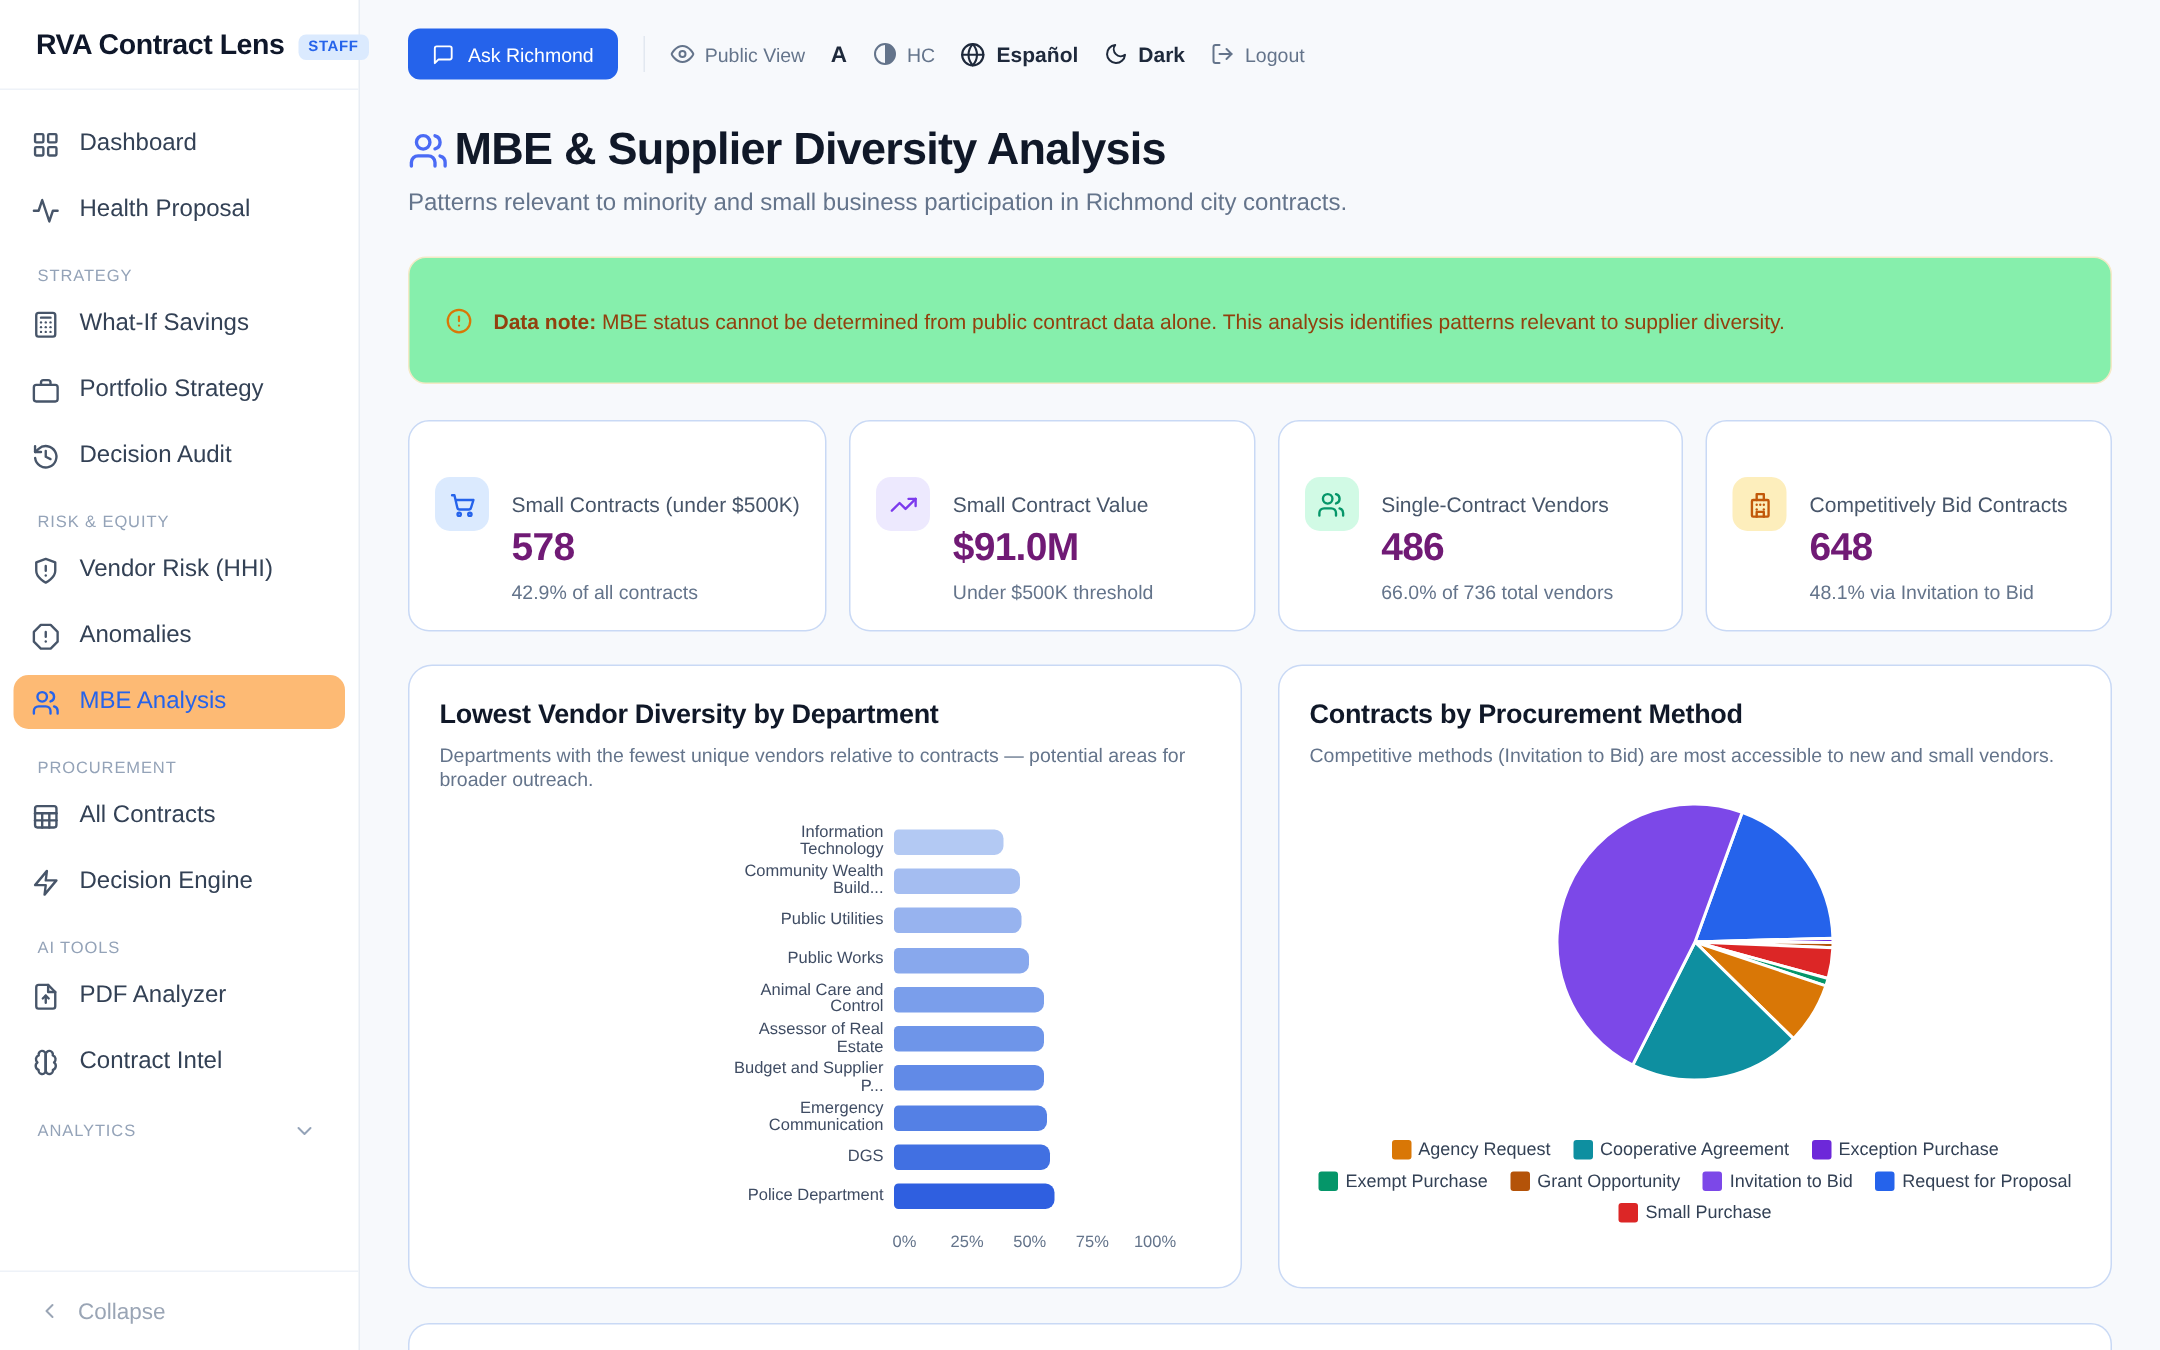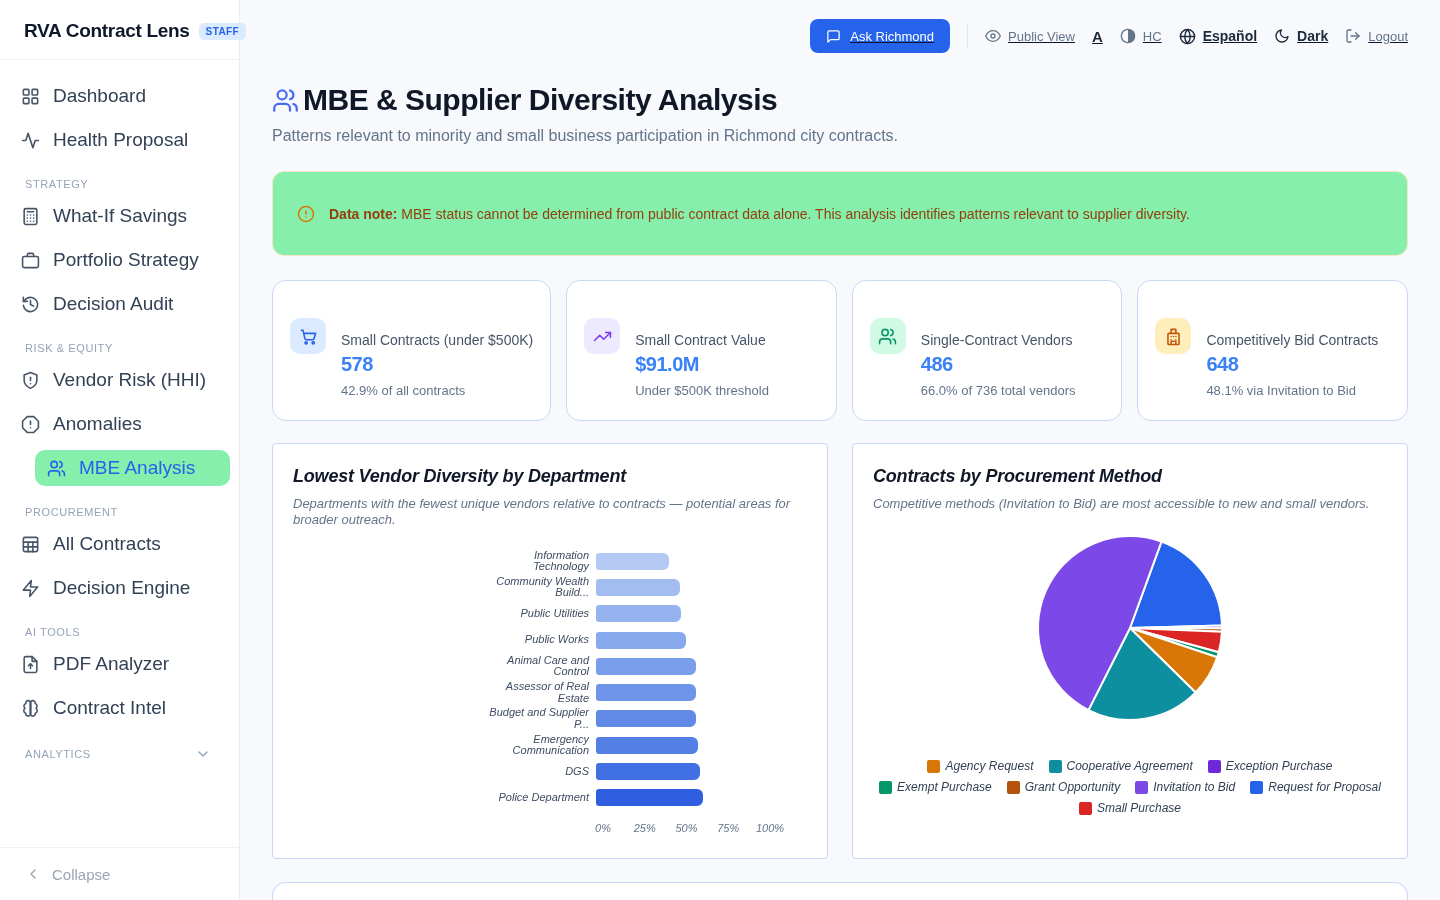--- a/index.html
+++ b/index.html
@@ -11,30 +11,30 @@
              border-right:1px solid #e8edf4; display:flex; flex-direction:column; }
   .brand { padding:20px 22px 17px 24px; border-bottom:1px solid #eef2f8; display:flex; align-items:center; gap:9px; }
   .brand-name { font-size:19px; font-weight:800; letter-spacing:-0.3px; color:#0f172a; white-space:nowrap; }
   .badge { background:#dbeafe; color:#2563eb; font-size:10px; font-weight:700; letter-spacing:.4px;
            padding:3px 7px; border-radius:5px; }
   nav { flex:1; padding:18px 9px 0 9px; overflow:hidden; }
   .nav-section { font-size:11px; font-weight:400; letter-spacing:.6px; color:#94a3b8;
                  padding:12px 8px 8px 16px; display:flex; align-items:center; justify-content:space-between; }
   .nav-section .chev { color:#94a3b8; padding-right:11px; display:flex; }
   .nav-item { display:flex; align-items:center; gap:13px; height:36px; padding:0 12px; margin-bottom:8px;
-              border-radius:10px; font-size:19px; color:#334155; cursor:pointer; }
+              border-radius:10px; font-size:16px; color:#334155; cursor:pointer; }
   .nav-item .nav-ic { display:flex; color:#475569; }
-  .nav-item.active { background:#86efac; color:#2563eb; font-weight:500;margin-left:26px; }
+  .nav-item.active { background:#fdba74; color:#2563eb; font-weight:500; }
   .nav-item.active .nav-ic { color:#2563eb; }
   .side-foot { border-top:1px solid #eef2f8; height:53px; display:flex; align-items:center; gap:11px;
                padding-left:25px; color:#9aa5b5; font-size:15px; cursor:pointer; }
 
   
   .main { margin-left:240px; padding:0 32px; }
-  .topbar { display:flex; justify-content:flex-end; align-items:center; gap:17px; margin-top:19px; height:34px;text-decoration:underline; }
+  .topbar { display:flex; align-items:center; gap:17px; margin-top:19px; height:34px; }
   .ask-btn { background:#2563eb; color:#fff; border:none; display:flex; align-items:center; gap:9px;
              font-size:13px; font-weight:500; height:34px; padding:0 16px; border-radius:8px; cursor:pointer;
              font-family:inherit; }
   .tb-div { width:1px; height:24px; background:#e2e8f0; }
   .tb-item { display:flex; align-items:center; gap:7px; font-size:13px; color:#64748b; cursor:pointer; background:none; border:none; font-family:inherit; }
   .tb-item.strong { color:#1e293b; font-weight:600; font-size:14px; }
   .tb-a { font-size:15px; font-weight:700; color:#1e293b; }
 
   .title-row { display:flex; align-items:center; gap:4px; margin-top:30px; }
   .title-row h1 { font-size:30px; font-weight:800; letter-spacing:-0.5px; color:#101828; }
@@ -45,25 +45,25 @@
           display:flex; align-items:center; gap:14px; padding:0 24px; }
   .note-ic { color:#d97706; display:flex; flex:none; }
   .note-text { font-size:14px; color:#92400e; }
   .note-text b { font-weight:700; }
 
   .stats { margin-top:24px; display:grid; grid-template-columns:repeat(4,1fr); gap:15px; }
   .stat-card { background:#fff; border:1px solid #c9d9f5; border-radius:14px; height:141px;
                display:flex; align-items:center; gap:15px; padding:0 17px; }
   .stat-icbox { width:36px; height:36px; border-radius:10px; display:flex; align-items:center; justify-content:center; flex:none; align-self:flex-start; margin-top:37px; }
   .stat-label { font-size:14px; color:#475569; white-space:nowrap;margin-top:28px; }
-  .stat-value { font-size:20px; font-weight:800; letter-spacing:-0.5px; color:#3b82f6; margin-top:5px; }
+  .stat-value { font-size:26px; font-weight:800; letter-spacing:-0.5px; color:#701a75; margin-top:5px; }
   .stat-sub { font-size:13px; color:#64748b; margin-top:7px; white-space:nowrap; }
 
   .charts { margin-top:22px; display:grid; grid-template-columns:1fr 1fr; gap:24px; }
-  .chart-card { background:#fff; border:1px solid #c9d9f5; border-radius:4px; height:416px; padding:22px 20px 0 20px; overflow:hidden;font-style:italic; }
+  .chart-card { background:#fff; border:1px solid #c9d9f5; border-radius:16px; height:416px; padding:22px 20px 0 20px; overflow:hidden; }
   .chart-title { font-size:18px; font-weight:700; color:#101828; letter-spacing:-0.2px; }
   .chart-sub { font-size:13px; color:#64748b; margin-top:9px; line-height:16px; max-width:515px; }
 
   .bar-chart { margin-top:20px; }
   .bar-row { height:26.3px; display:flex; align-items:center; }
   .bar-label { width:303px; flex:none; text-align:right; font-size:11px; line-height:11.5px; color:#3f4c63;
                padding-right:7px; white-space:pre-line; }
   .bar-track { width:167px; flex:none; }
   .bar-fill { height:17px; border-radius:3px 6px 6px 3px; }
   .bar-axis { position:relative; height:15px; margin-top:11px; margin-left:310px; width:167px; }

